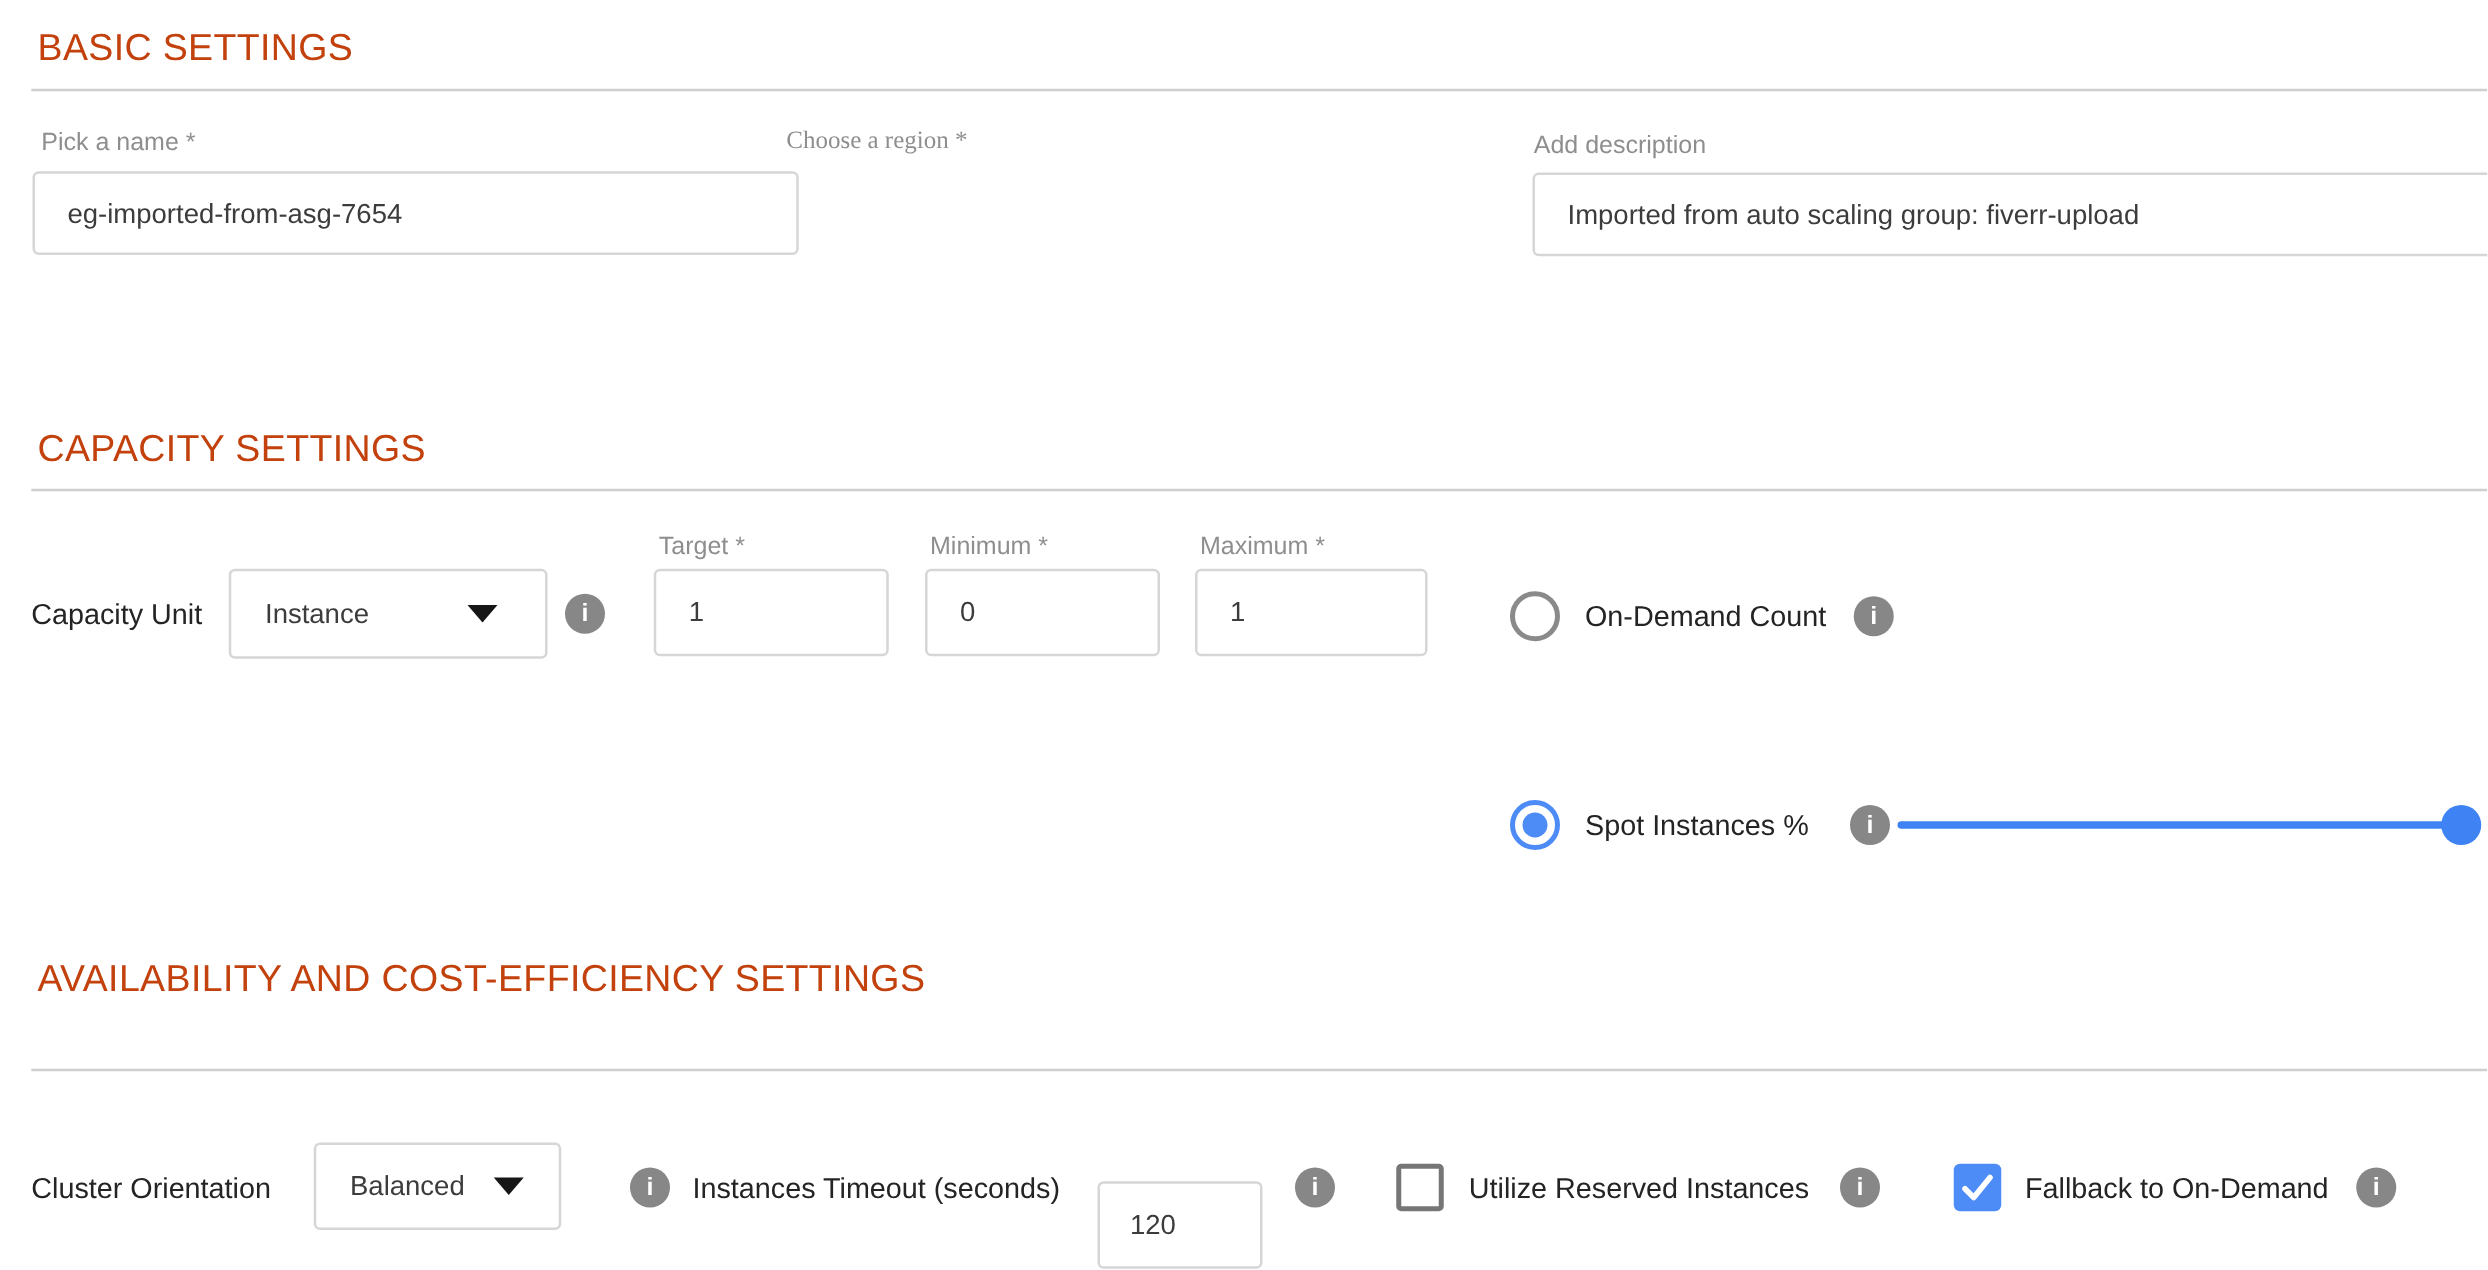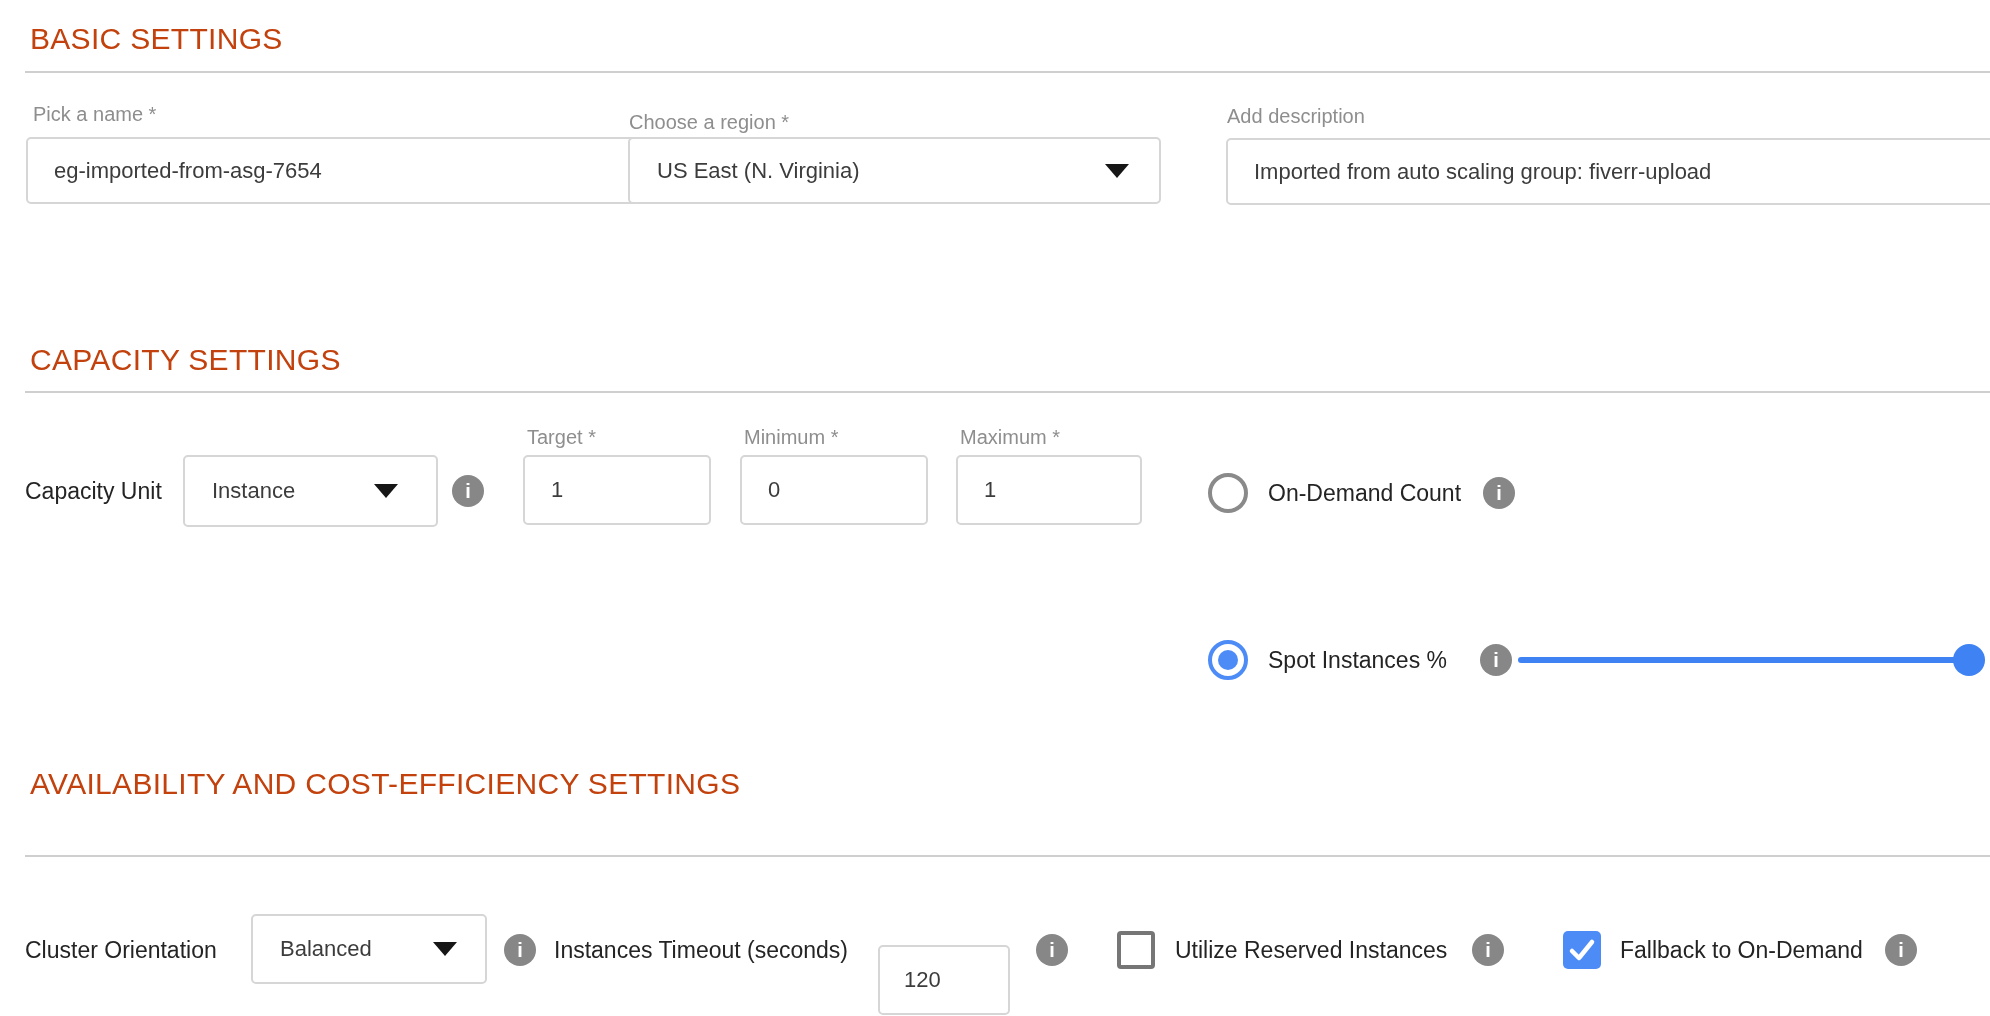--- a/index.html
+++ b/index.html
@@ -45,25 +45,21 @@
 <div class="page">
 
   <div class="section-title" style="top:22px;">BASIC SETTINGS</div>
   <div class="divider" style="top:71px;"></div>
 
   <div class="flabel" style="left:33px; top:103px;">Pick a name *</div>
   <div class="box" style="left:26px; top:137px; width:613px; height:67px;">
     <input type="text" value="eg-imported-from-asg-7654" style="">
   </div>
 
-  <div class="flabel" style="left:629px; top:111px;">Choose a region *</div>
-  <div class="box select" style="left:628px; top:137px; width:533px; height:67px;">
-    <span class="sel-value">US East (N. Virginia)</span>
-    <span class="caret" style="right:30px;"></span>
-  </div>
+  <div class="flabel" style="left:629px; top:101px;font-family:Liberation Serif, serif;">Choose a region *</div>
 
   <div class="flabel" style="left:1227px; top:105px;">Add description</div>
   <div class="box" style="left:1226px; top:138px; width:776px; height:67px;">
     <input type="text" value="Imported from auto scaling group: fiverr-upload" style="">
   </div>
 
   <div class="section-title" style="top:343px;">CAPACITY SETTINGS</div>
   <div class="divider" style="top:391px;"></div>
 
   <div class="dlabel" style="left:25px; top:478px;">Capacity Unit</div>
@@ -100,21 +96,21 @@
 
   <div class="slider-track" style="left:1518px; top:657px; width:451px;">
     <div class="slider-fill" style="width: 100%;"></div>
     <div class="slider-thumb" style="left: calc(100% - 16px);"></div>
   </div>
 
   <div class="section-title" style="top:767px;">AVAILABILITY AND COST-EFFICIENCY SETTINGS</div>
   <div class="divider" style="top:855px;"></div>
 
   <div class="dlabel" style="left:25px; top:937px;">Cluster Orientation</div>
-  <div class="box select" style="left:251px; top:914px; width:236px; height:70px;">
+  <div class="box select" style="left:251px; top:914px; width:198px; height:70px;">
     <span class="sel-value">Balanced</span>
     <span class="caret" style="right:28px;"></span>
   </div>
   <div class="info" style="left:504px; top:934px;">i</div>
 
   <div class="dlabel" style="left:554px; top:937px;">Instances Timeout (seconds)</div>
   <div class="box" style="left:878px; top:913px; width:132px; height:70px;margin-top:32px;">
     <input type="text" style="padding-left: 24px;" value="120">
   </div>
   <div class="info" style="left:1036px; top:934px;">i</div>

